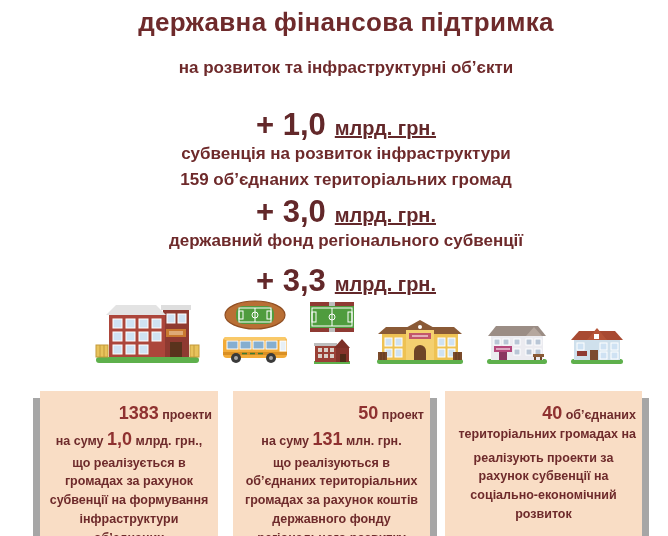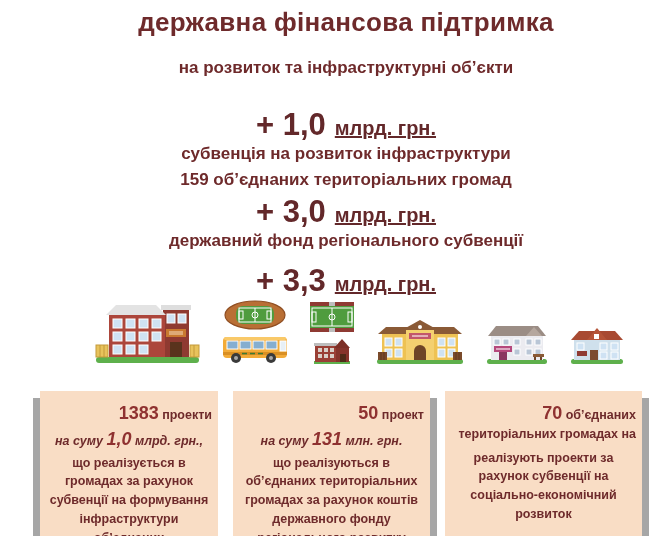--- a/index.html
+++ b/index.html
@@ -26,21 +26,21 @@
   .cards{display:flex;gap:15px;margin:27px 0 0 40px;}
   .card{
     background:var(--card-bg,#f9ddc5);min-height:124px;padding:13px 6px 11px;
     text-align:center;font-size:12.5px;line-height:1.5;color:var(--text-maroon,#6e2a2b);
   }
   .card1{width:166px;box-shadow:-7px 7px 0 var(--card-shadow,#a6a6a6);}
   .card2{width:185px;box-shadow:7px 7px 0 var(--card-shadow,#a6a6a6);}
   .card3{width:185px;box-shadow:7px 7px 0 var(--card-shadow,#a6a6a6);}
   .card p{margin:0;}
   .card .l1{margin-bottom:5px;text-align:right;}
-  .card .l2{margin-bottom:3px;font-style:italic;}
+  .card .l2{margin-bottom:3px;}
   .card .num{font-size:18px;color:var(--number-red,#8f3130);line-height:1;}
 </style>
 </head>
 <body>
 
 <div class="canvas">
 
   <div class="top-shift">
     <div class="page-title">державна фінансова підтримка</div>
     <div class="page-subtitle">на розвиток та інфраструктурні об’єкти</div>
@@ -248,18 +248,18 @@
       <p class="body">що реалізується в громадах за рахунок субвенції на формування інфраструктури об’єднаних територіальних громад</p>
     </div>
 
     <div class="card card2">
       <p class="l1"><span class="num">50</span> <span>проект</span></p>
       <p class="l2"><span>на суму</span> <span class="num">131</span> <span>млн. грн.</span></p>
       <p class="body">що реалізуються в об’єднаних територіальних громадах за рахунок коштів державного фонду регіонального розвитку</p>
     </div>
 
     <div class="card card3">
-      <p class="l1"><span class="num">70</span> <span>об’єднаних територіальних громадах на</span></p>
+      <p class="l1"><span class="num">40</span> <span>об’єднаних територіальних громадах на</span></p>
       <p class="body">реалізують проекти за рахунок субвенції на соціально-економічний розвиток</p>
     </div>
   </div>
 
 </div>
 
 </body></html>

